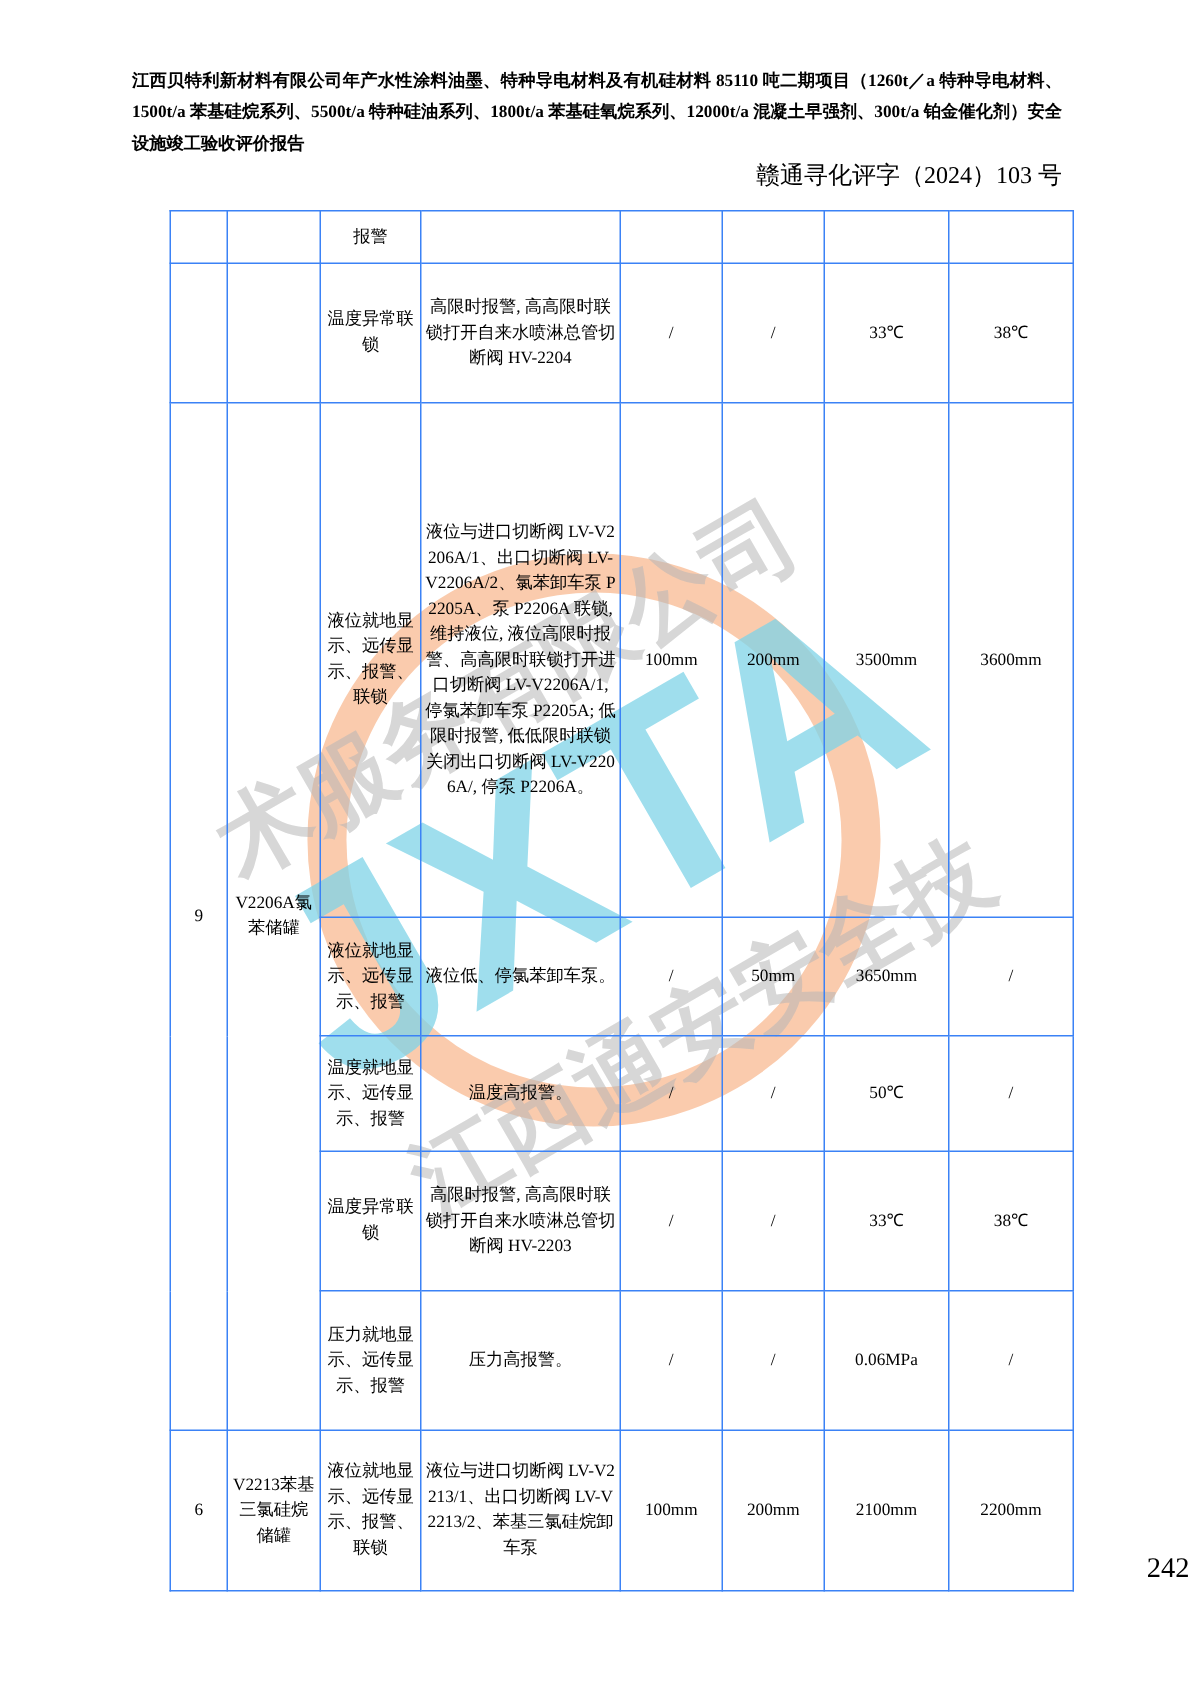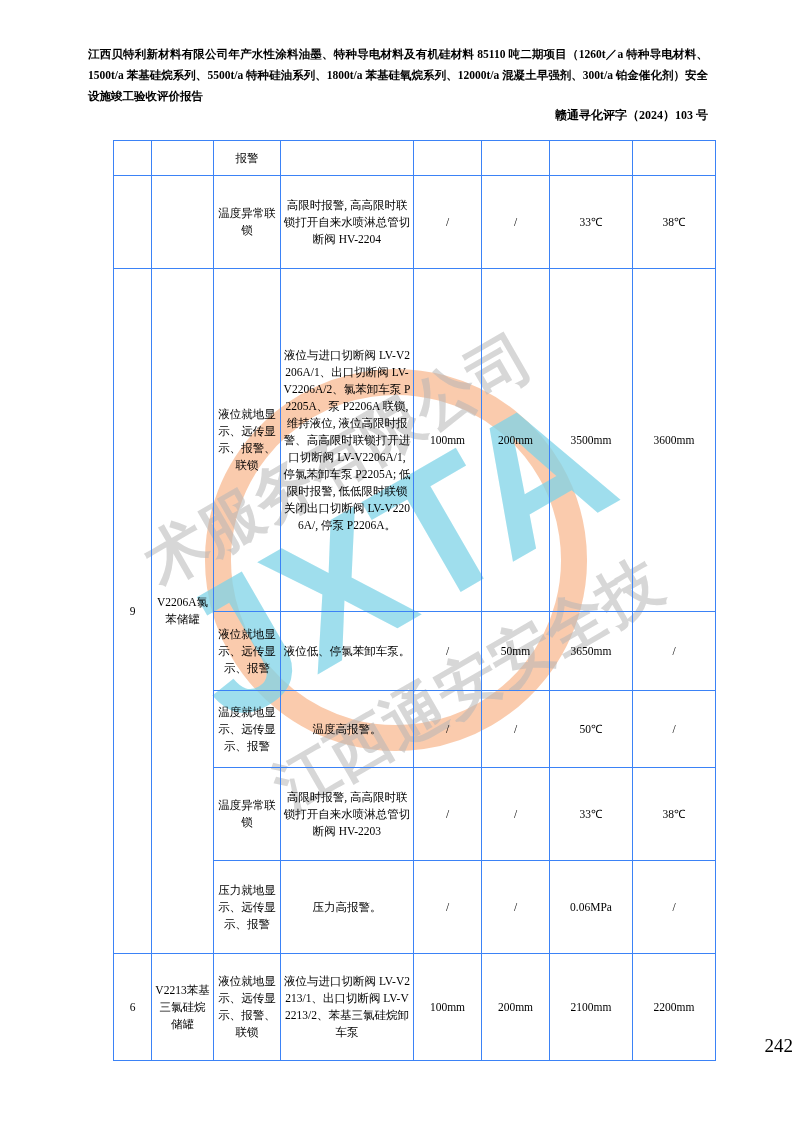--- a/index.html
+++ b/index.html
@@ -100,21 +100,21 @@
 </style>
 </head>
 <body>
 
 <div class="page">
 
   <div class="header">
     <div class="header-title">江西贝特利新材料有限公司年产水性涂料油墨、特种导电材料及有机硅材料 85110 吨二期项目（1260t／a 特种导电材料、1500t/a 苯基硅烷系列、5500t/a 特种硅油系列、1800t/a 苯基硅氧烷系列、12000t/a 混凝土早强剂、300t/a 铂金催化剂）安全设施竣工验收评价报告</div>
     <div class="header-line-last">
       <span></span>
-      <span style="font-size:12px;font-weight:bold;white-space:nowrap;">赣通寻化评字（2024）103 号</span>
+      <span style="font-size:16px;font-weight:normal;white-space:nowrap;">赣通寻化评字（2024）103 号</span>
     </div>
   </div>
 
   <svg class="watermark" viewBox="0 0 793 1122" xmlns="http://www.w3.org/2000/svg">
     <g transform="translate(396,560) rotate(-30)">
 
       <circle cx="0" cy="0" r="178" fill="none" stroke="#f5a06a" stroke-width="26" opacity="0.55"></circle>
 
       <text x="0" y="60" text-anchor="middle" font-family="'Liberation Sans', sans-serif" font-size="185" font-weight="bold" fill="#7fd4e8" opacity="0.75">JXTA</text>
 

